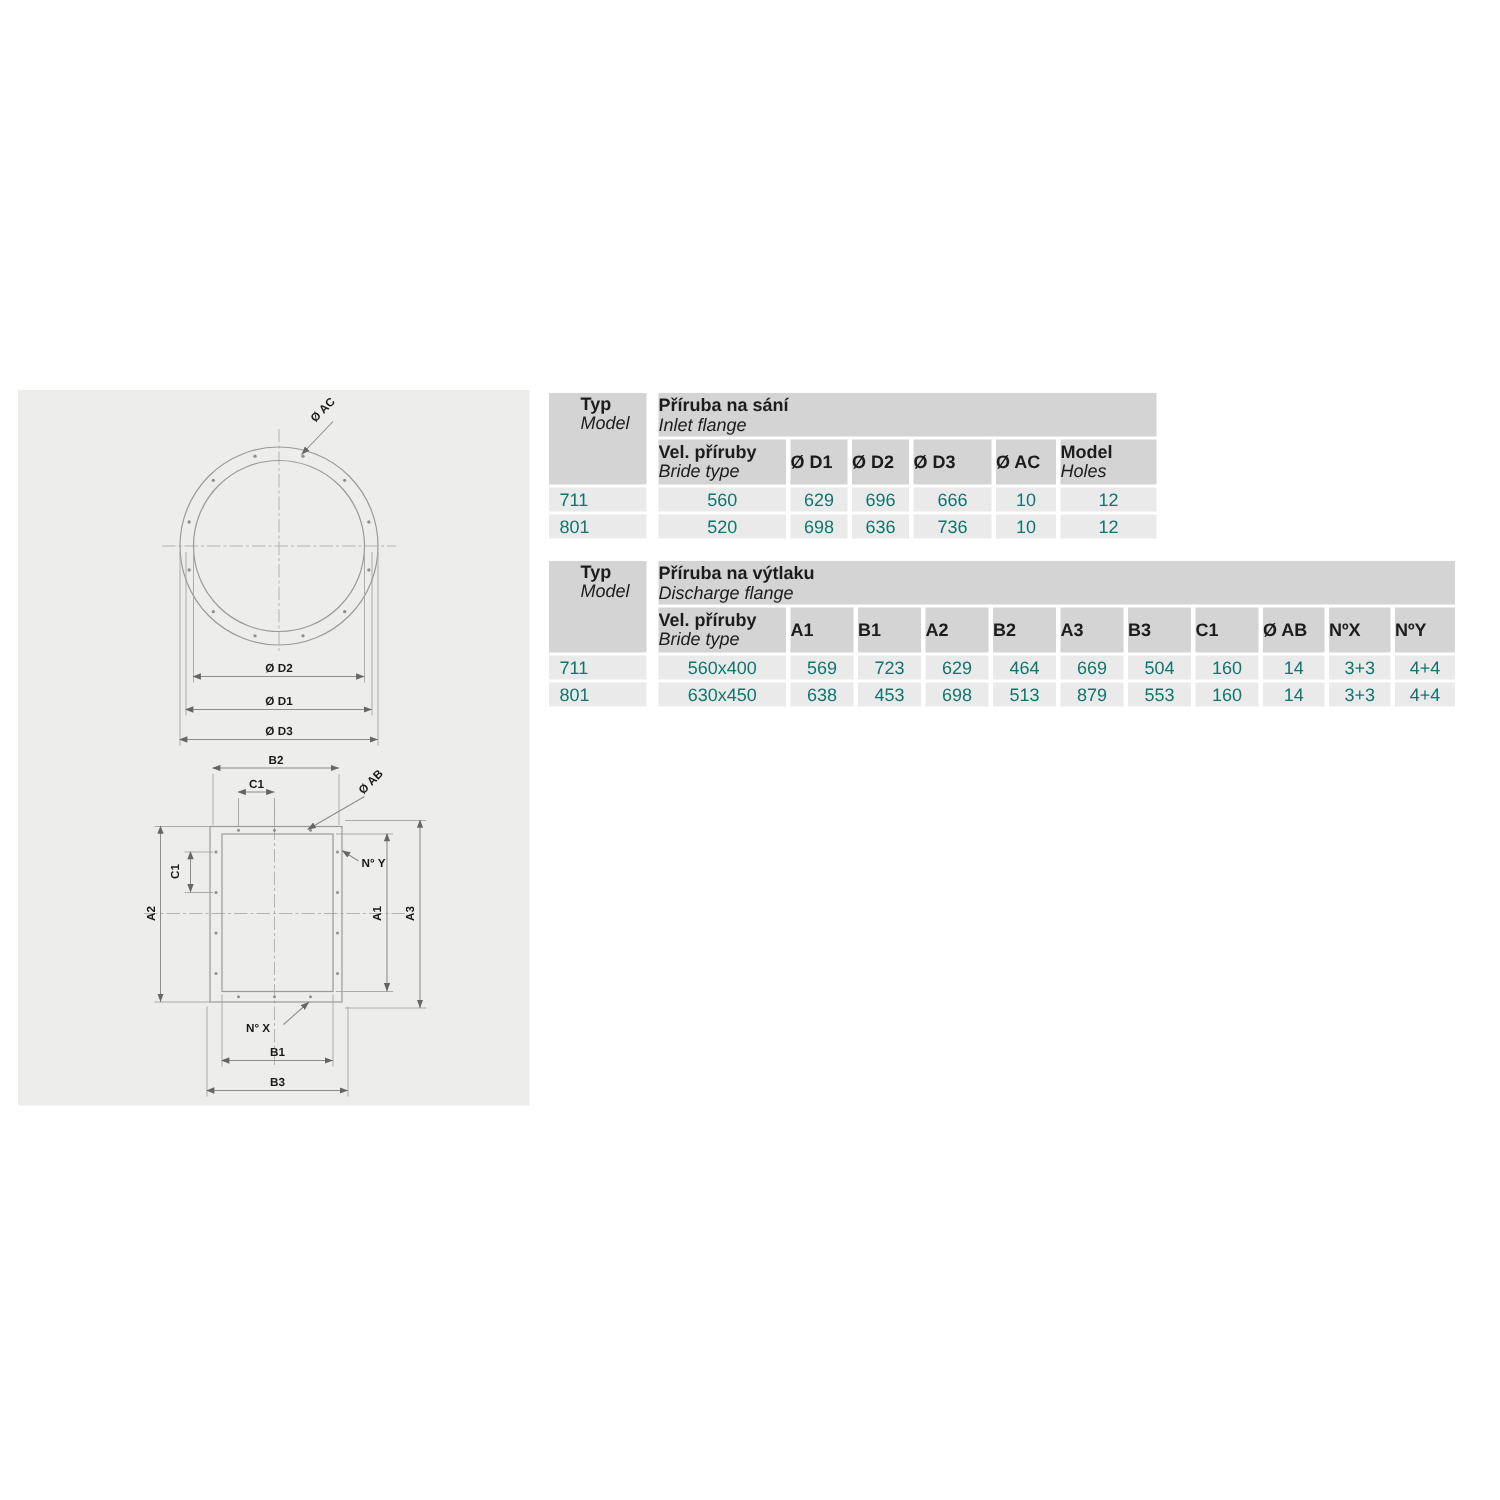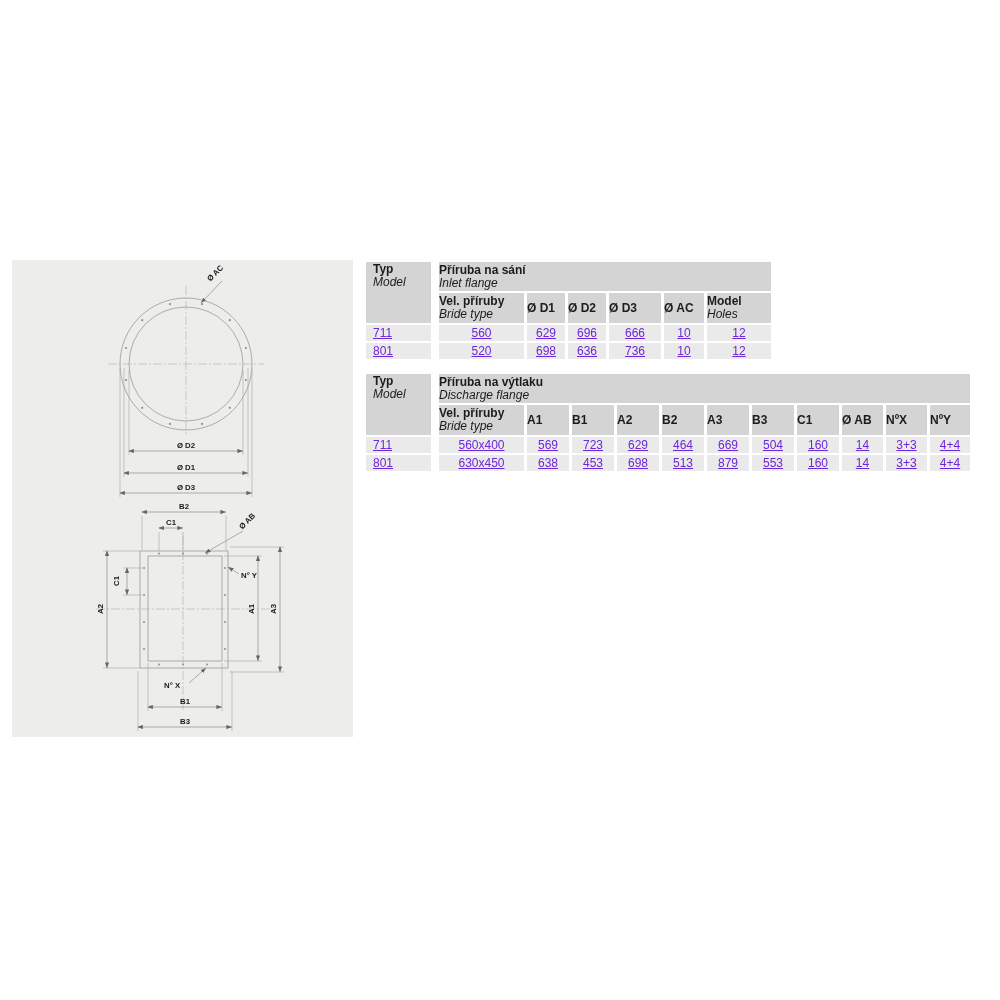--- a/index.html
+++ b/index.html
@@ -6,23 +6,23 @@
   body{width:1000px;height:1000px;background:#ffffff;font-family:"Liberation Sans",sans-serif;}
   .page{position:relative;width:1000px;height:1000px;background:#ffffff;overflow:hidden;}
 
   
   .panel{position:absolute;left:12px;top:260px;width:341px;height:477px;background:#ededec;}
 
   
   table.spec{position:absolute;border-collapse:separate;border-spacing:3px 2px;table-layout:fixed;color:#1c1c1c;}
   table.spec th, table.spec td{padding:0;margin:0;font-size:12px;overflow:hidden;white-space:nowrap;}
   table.spec th{background:#d4d4d4;font-weight:bold;text-align:left;vertical-align:middle;line-height:13px;}
-  table.spec td.v{background:#eaeaea;font-weight:normal;text-align:center;height:16px;line-height:16px;color:#6d28d9;text-decoration:underline;}
+  table.spec td.v{background:#eaeaea;font-weight:normal;text-align:center;height:16px;line-height:16px;color:#0f766e;}
   table.spec td.v.typ{text-align:left;padding-left:7px;}
-  table.spec th.corner{vertical-align:top;text-align:left;padding:1px 0 0 7px;}
+  table.spec th.corner{vertical-align:top;text-align:left;padding:1px 0 0 21px;}
   table.spec td.spacer{background:transparent;}
   tr.r-title th{height:29px;}
   tr.r-head th{height:30px;}
   .b{font-weight:bold;font-style:normal;}
   .bi{font-weight:normal;font-style:italic;}
 
   
   .ln{stroke:#9a9a9a;stroke-width:0.8;fill:none;}
   .dim{stroke:#8c8c8c;stroke-width:0.7;fill:none;}
   .ext{stroke:#a5a5a5;stroke-width:0.6;fill:none;}

